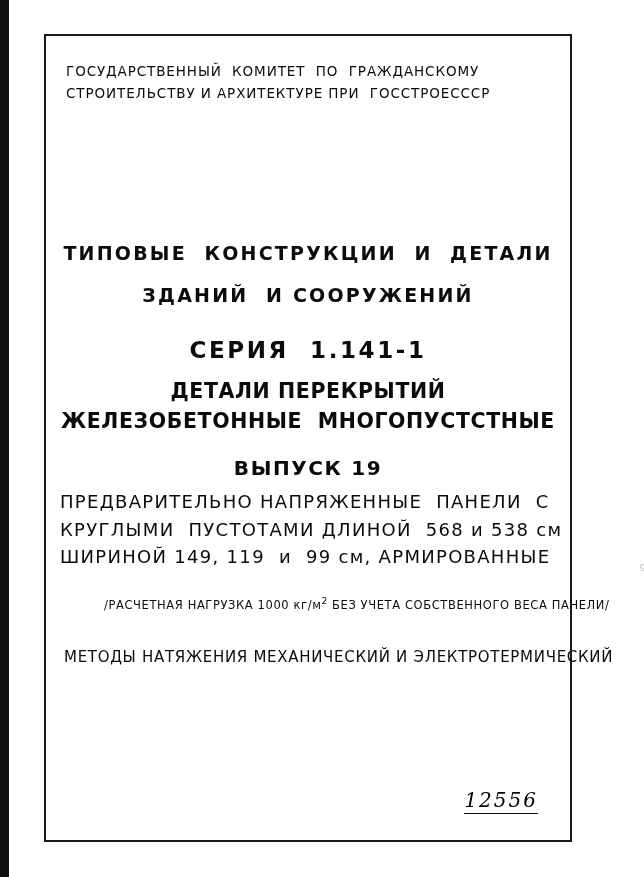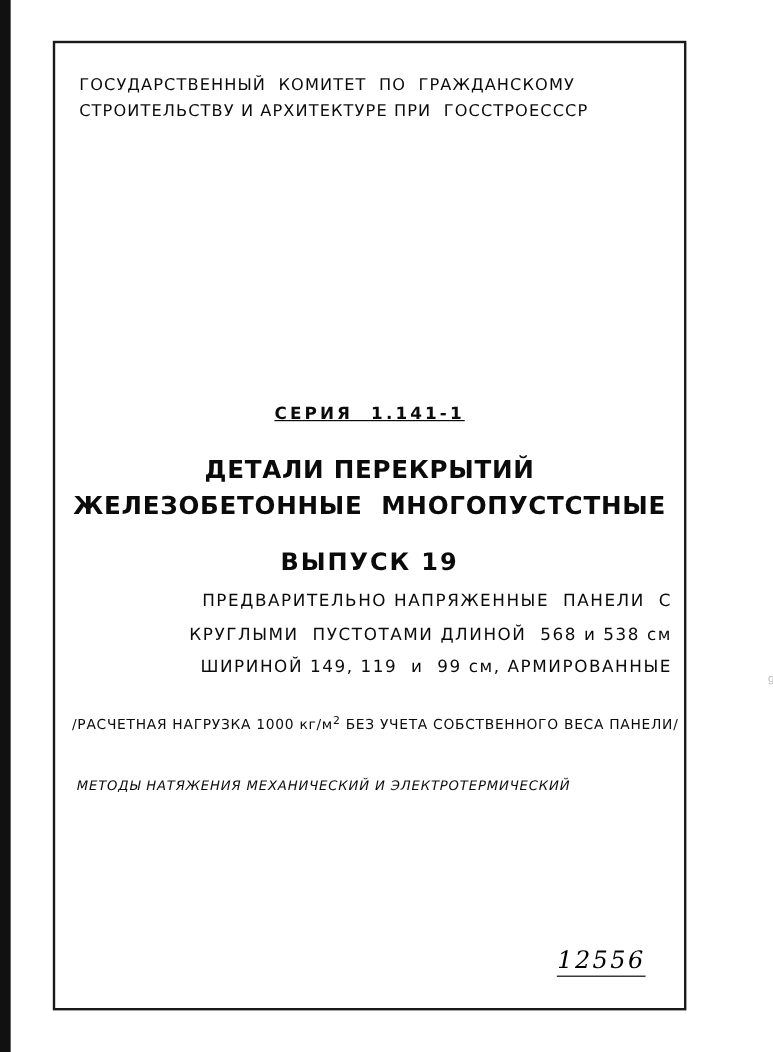--- a/index.html
+++ b/index.html
@@ -96,24 +96,23 @@
   .t-title1 { top: 196px; }
   .t-title1 .tline {
     font-size: 19px;
     font-weight: bold;
     letter-spacing: 2.2px;
     line-height: 42px;
   }
 
   .t-series { top: 301px; }
   .t-series .tline {
-    font-size: 14px;
+    font-size: 23px;
     font-weight: bold;
     letter-spacing: 2.6px;
-    text-decoration: underline;
   }
 
   .t-main { top: 340px; }
   .t-main .tline {
     font-size: 20.5px;
     font-weight: bold;
     letter-spacing: 0.6px;
     line-height: 30px;
   }
 
@@ -125,55 +124,55 @@
   }
 
   
   .desc {
     position: absolute;
     left: 14px;
     top: 452px;
     width: 500px;
   }
   .desc .tline {
-    font-size: 14px;
+    font-size: 18px;
     letter-spacing: 1.3px;
     line-height: 27.5px;
-    text-align: right;
+    text-align: left;
     white-space: pre;
   }
   .sup {
     font-size: 9px;
     vertical-align: super;
   }
 
   
   .note {
     position: absolute;
     left: 14px;
     top: 557px;
     width: 505px;
   }
   .note .tline {
     font-size: 11.5px;
     letter-spacing: 0.6px;
     line-height: 16px;
+    margin-left: 44px;
   }
 
   
   .methods {
     position: absolute;
     left: 18px;
     top: 612px;
     width: 500px;
   }
   .methods .tline {
-    font-size: 11px;
+    font-size: 15px;
     letter-spacing: 0.7px;
-    font-style: italic;
   }
 
   
   .doc-number {
     position: absolute;
     right: 32px;
     bottom: 26px;
     font-size: 20px;
     letter-spacing: 2px;
     color: #000000;
@@ -210,20 +209,24 @@
   <div class="scan-edge-left-inner"></div>
 
   <div class="sheet">
     <div class="inner">
 
       <div class="org">
         <div class="tline">ГОСУДАРСТВЕННЫЙ  КОМИТЕТ  ПО  ГРАЖДАНСКОМУ</div>
         <div class="tline">СТРОИТЕЛЬСТВУ И АРХИТЕКТУРЕ ПРИ  ГОССТРОЕСССР</div>
       </div>
 
+      <div class="block-center t-title1">
+        <div class="tline">ТИПОВЫЕ  КОНСТРУКЦИИ  И  ДЕТАЛИ</div>
+        <div class="tline">ЗДАНИЙ  И СООРУЖЕНИЙ</div>
+      </div>
 
       <div class="block-center t-series">
         <div class="tline">СЕРИЯ  1.141-1</div>
       </div>
 
       <div class="block-center t-main">
         <div class="tline">ДЕТАЛИ ПЕРЕКРЫТИЙ</div>
         <div class="tline">ЖЕЛЕЗОБЕТОННЫЕ  МНОГОПУСТСТНЫЕ</div>
       </div>
 

